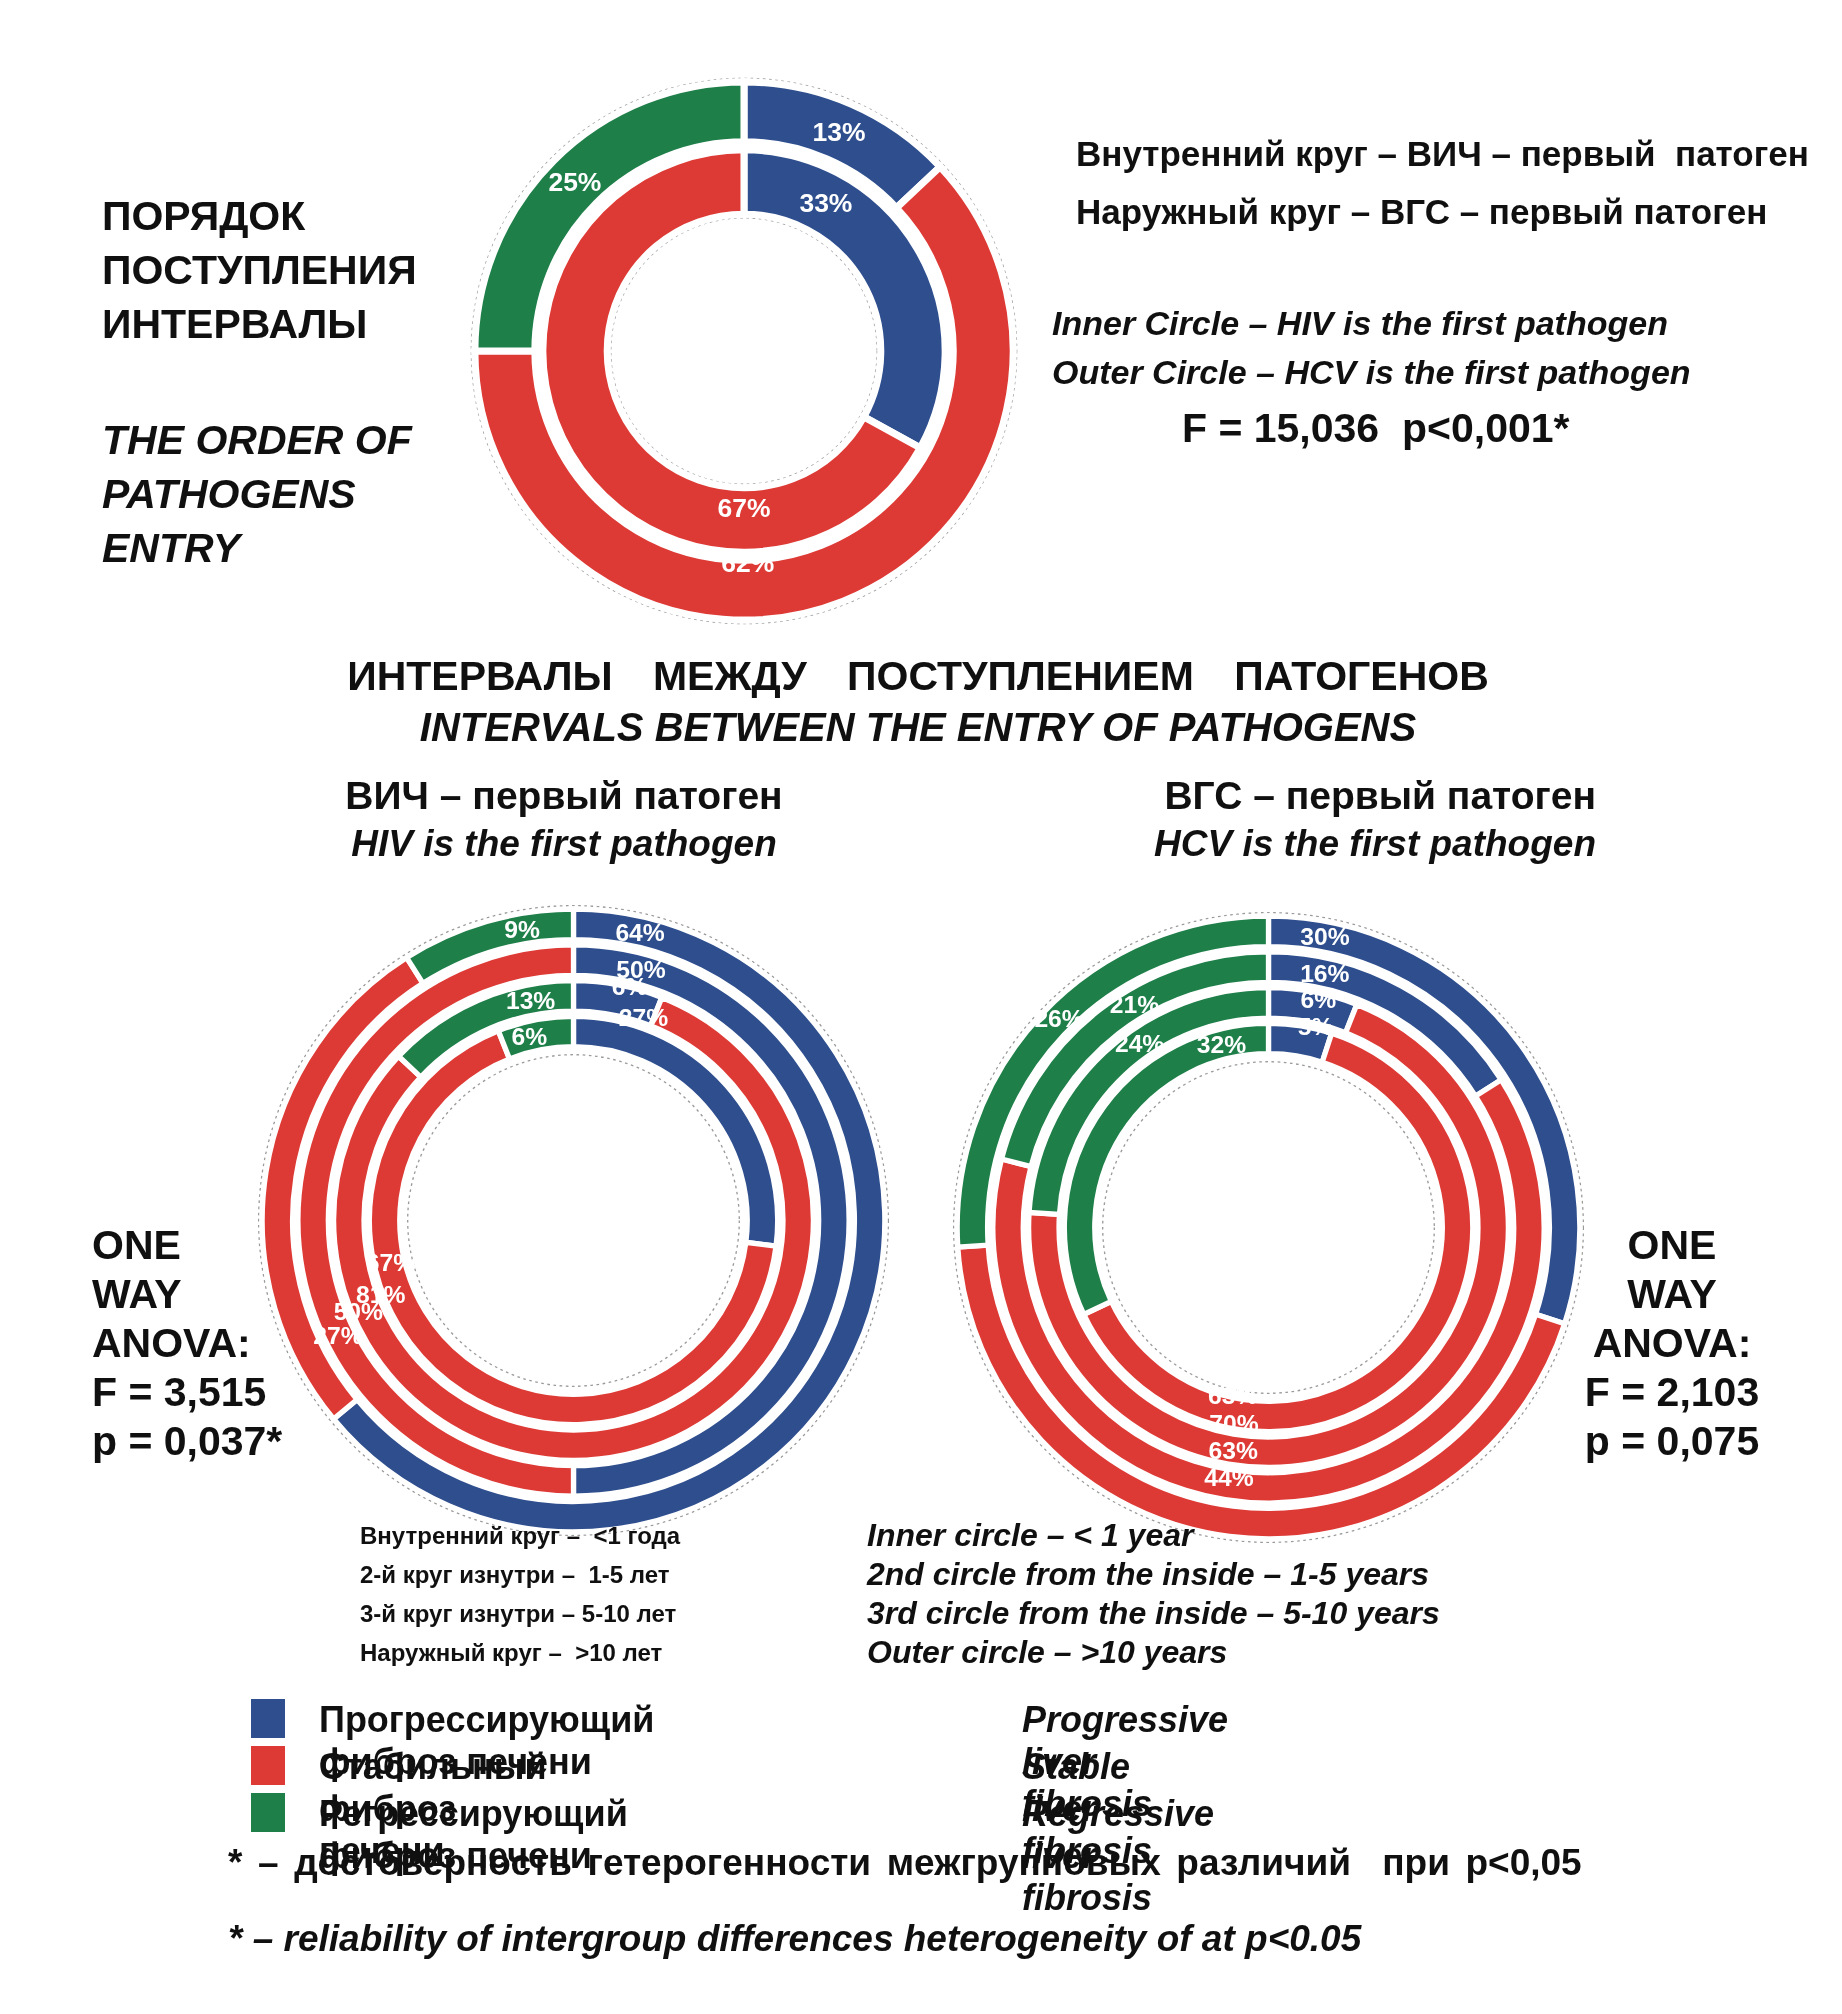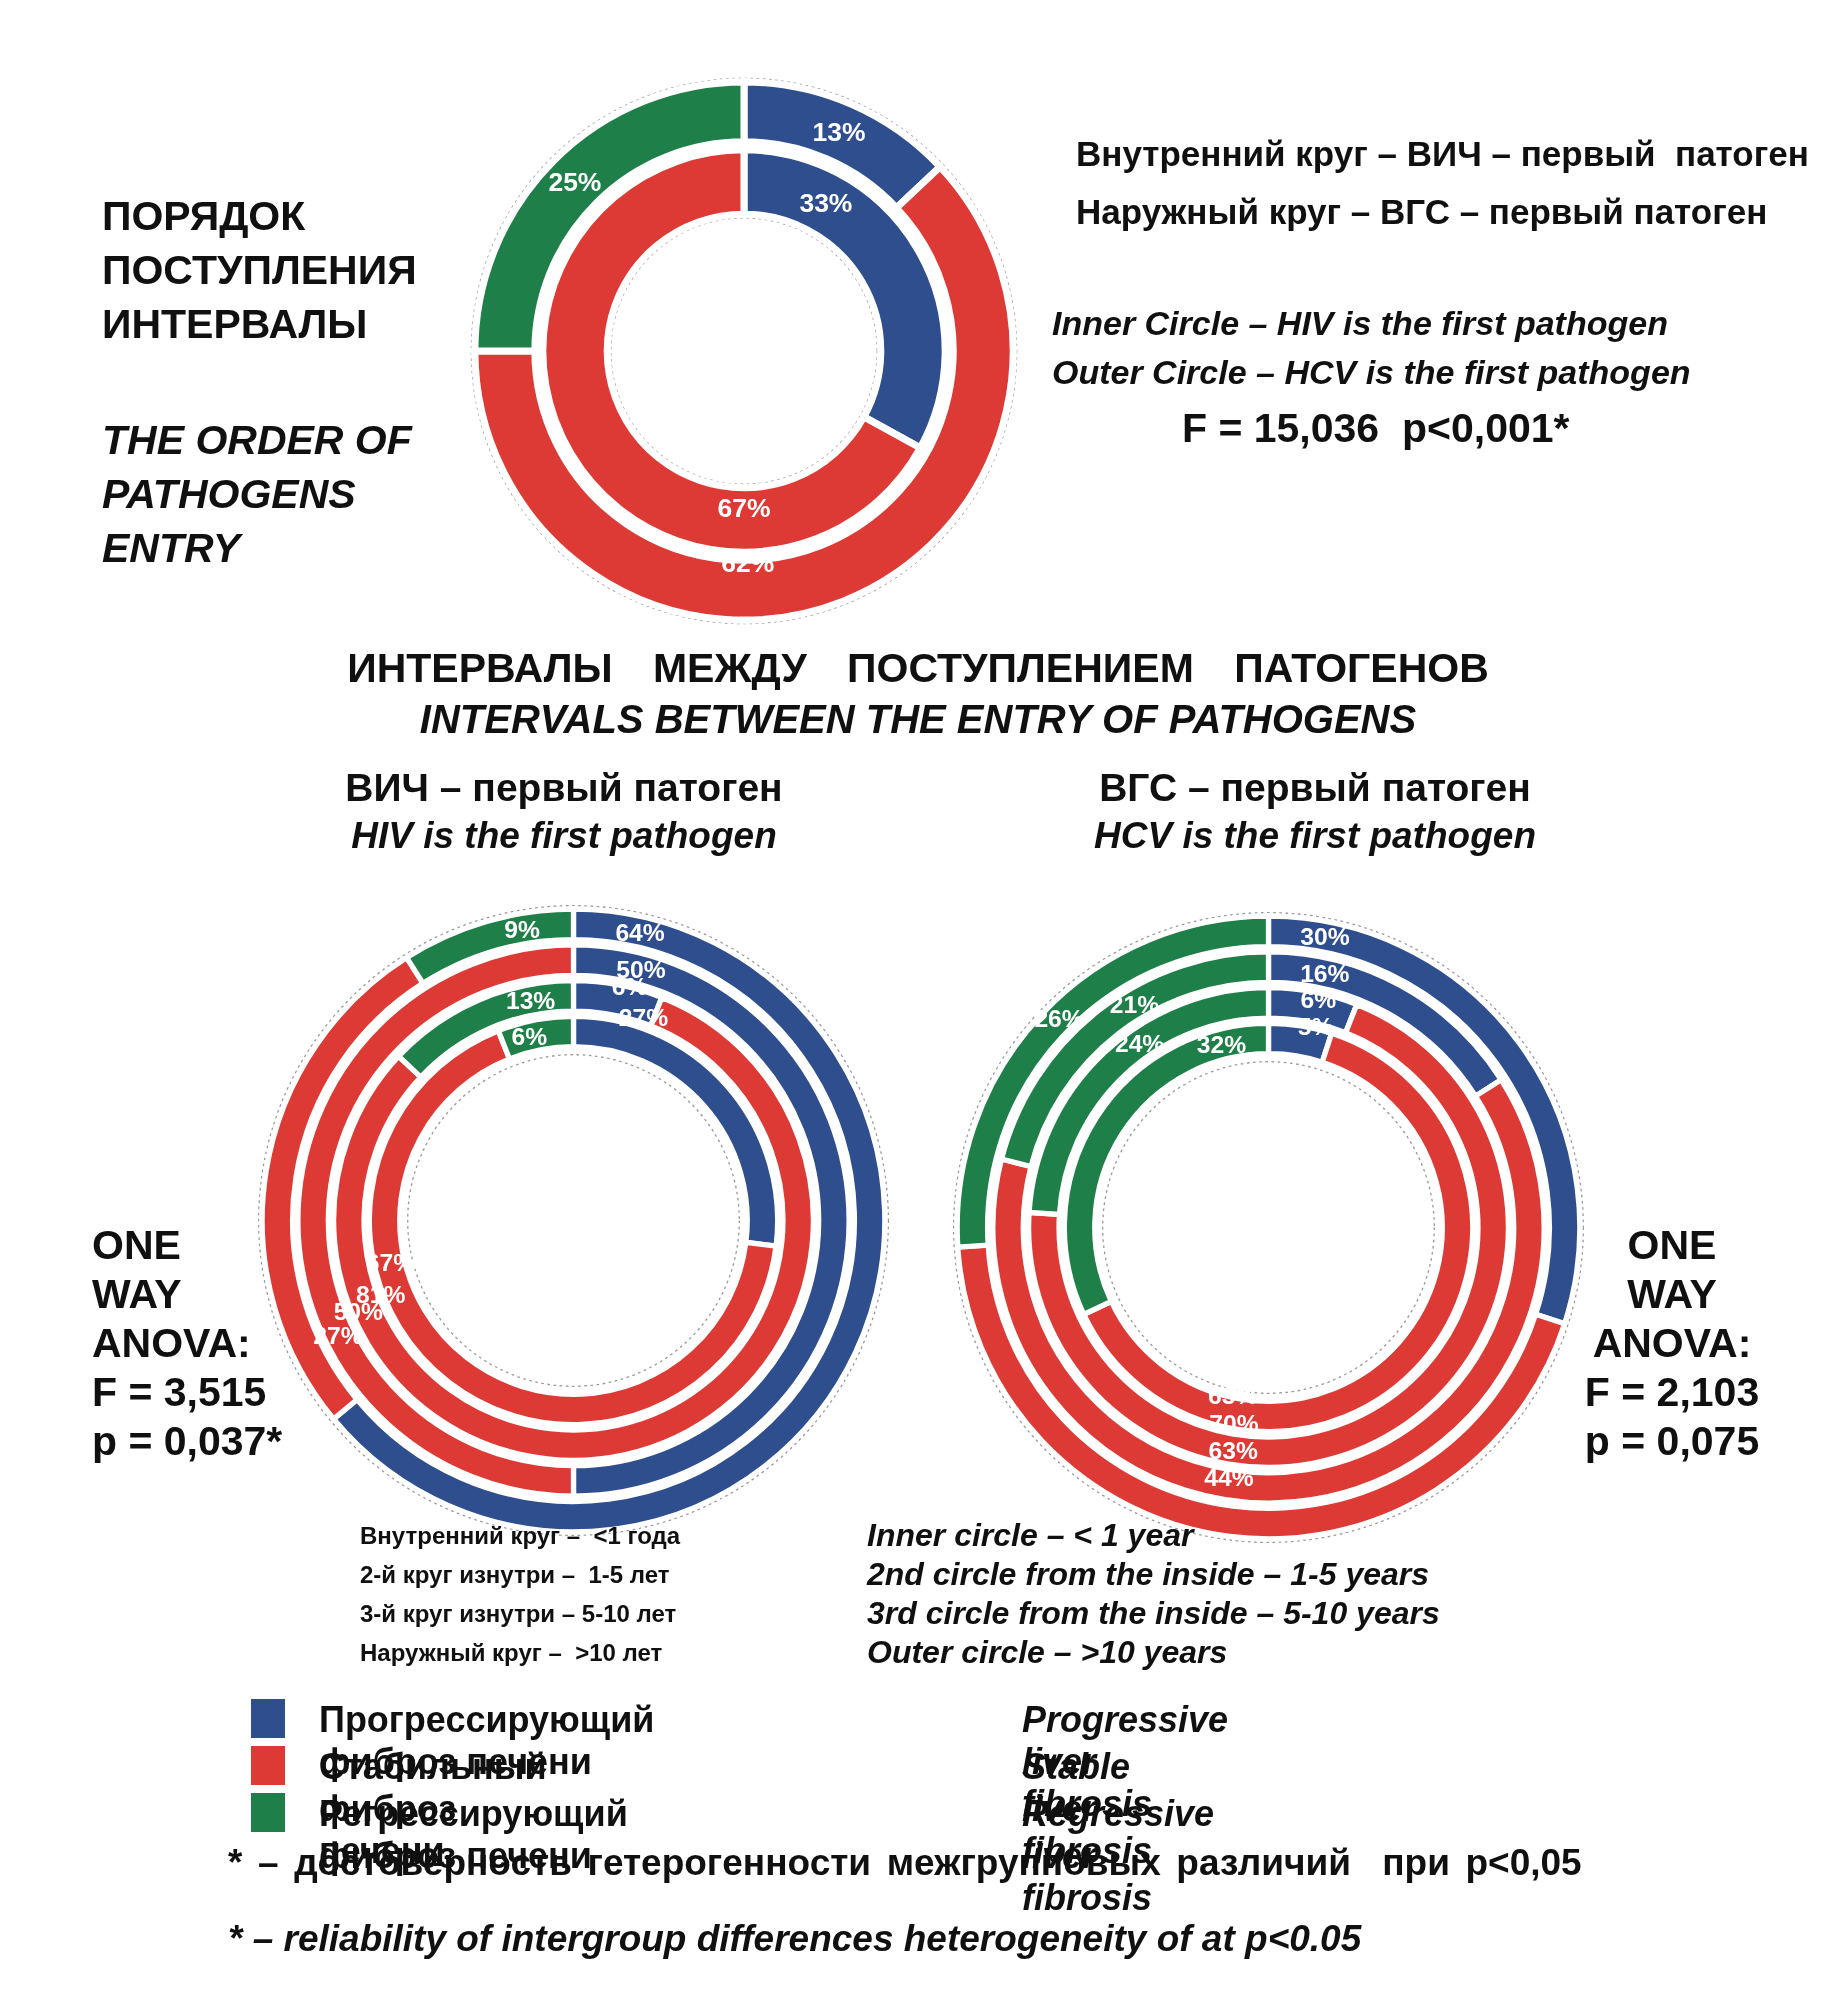--- a/index.html
+++ b/index.html
@@ -1,29 +1,29 @@
 <!DOCTYPE html>
 <html style="font-size:14px"><head>
 <meta charset="utf-8">
 <style>
   html,body{margin:0;padding:0;background:#fff;}
   body{font-family:"Liberation Sans",sans-serif;font-weight:bold;color:#101010;}
   #page{position:relative;width:1843px;height:2015px;background:#fff;overflow:hidden;}
   .abs{position:absolute;}
   .line{white-space:pre-wrap;}
-  .center{text-align:center;}
+  .center{text-align:center;margin-top:8px;}
   #tl-title-ru{left:102px;top:189px;font-size:41px;line-height:54px;}
   #tl-title-en{left:102px;top:413px;font-size:41px;line-height:54px;font-style:italic;}
   #tr-key-ru{left:1052px;top:125px;font-size:35px;line-height:58px;margin-left:24px;}
   #tr-key-en{left:1052px;top:275px;font-size:34px;line-height:49px;font-style:italic;margin-top:24px;}
   #tr-anova{left:1182px;top:402px;font-size:41px;line-height:52px;}
   #section-ru{left:221px;top:645px;width:1394px;font-size:41px;word-spacing:8.8px;}
   #section-en{left:221px;top:697px;width:1394px;font-size:40px;font-style:italic;}
   #sub-left{left:251px;top:764px;width:626px;font-size:39px;line-height:48px;}
-  #sub-right{left:1002px;top:764px;width:626px;font-size:39px;line-height:48px;}
+  #sub-right{left:970px;top:764px;width:626px;font-size:39px;line-height:48px;text-align:right;}
   .sub-en{font-size:37px;font-style:italic;}
   #anova-left{left:92px;top:1221px;font-size:41px;line-height:49px;}
   #anova-right{left:1584px;top:1221px;width:176px;font-size:41px;line-height:49px;text-align:center;white-space:nowrap;}
   #ring-legend-ru{left:360px;top:1516px;font-size:24px;line-height:39px;}
   #ring-legend-en{left:867px;top:1516px;font-size:32px;line-height:39px;font-style:italic;}
   .legend-row{position:absolute;height:42px;}
   .swatch{position:absolute;left:251px;width:34px;height:39px;}
   .leg-ru{position:absolute;left:319px;font-size:36px;line-height:42px;white-space:pre-wrap;}
   .leg-en{position:absolute;left:1022px;font-size:36px;line-height:42px;font-style:italic;white-space:pre-wrap;}
   #footnote-ru{left:228px;top:1842px;font-size:37px;word-spacing:5.3px;}

